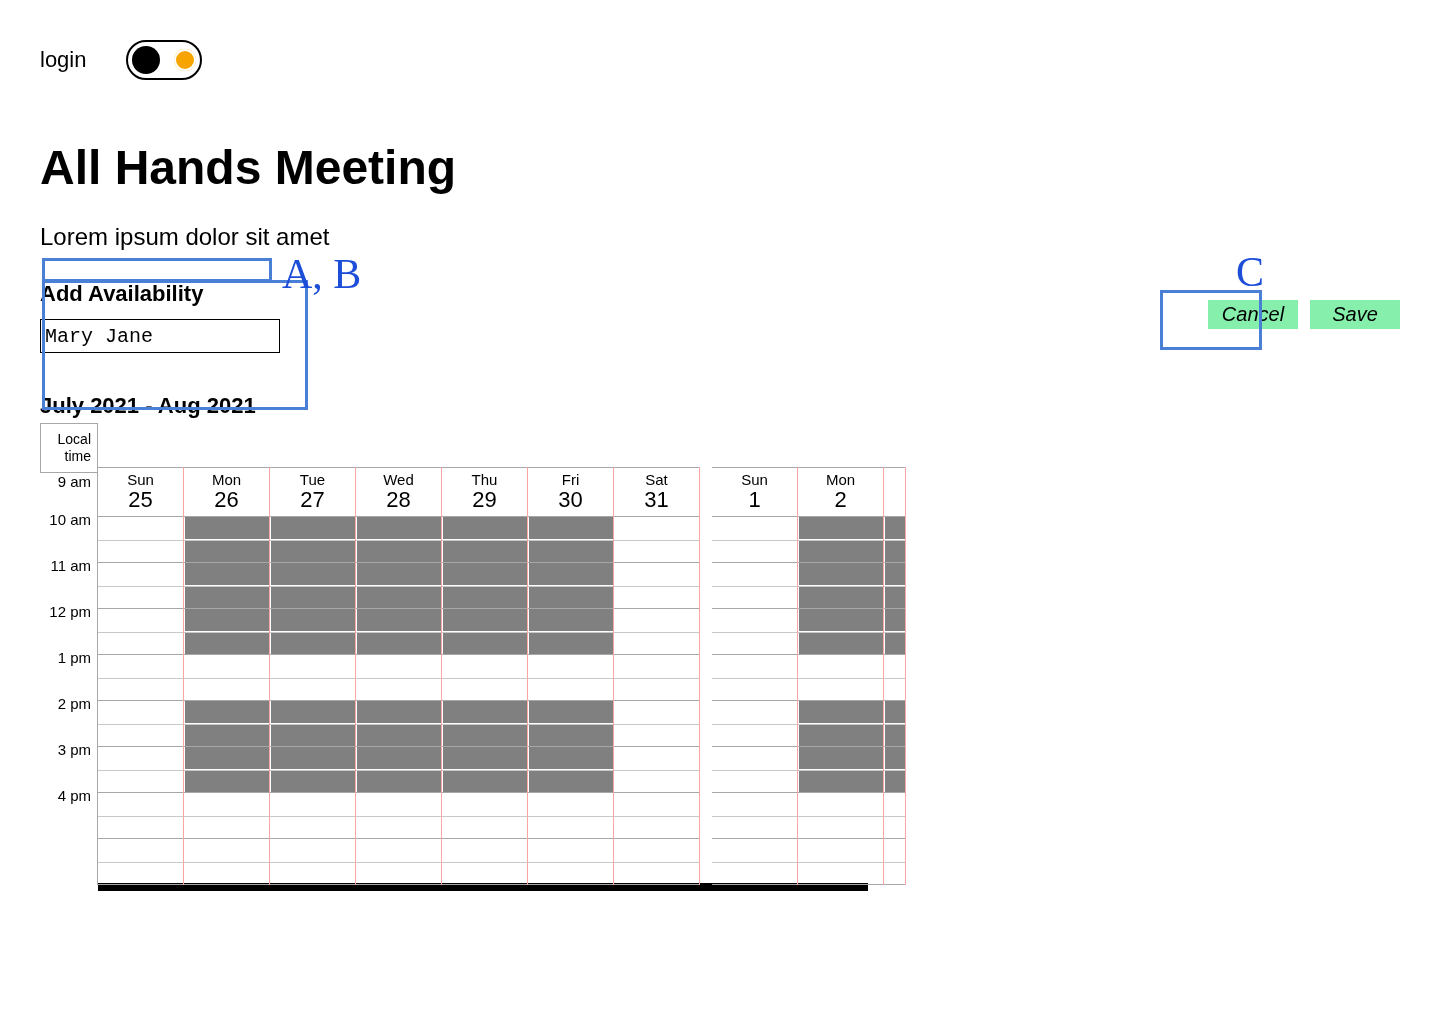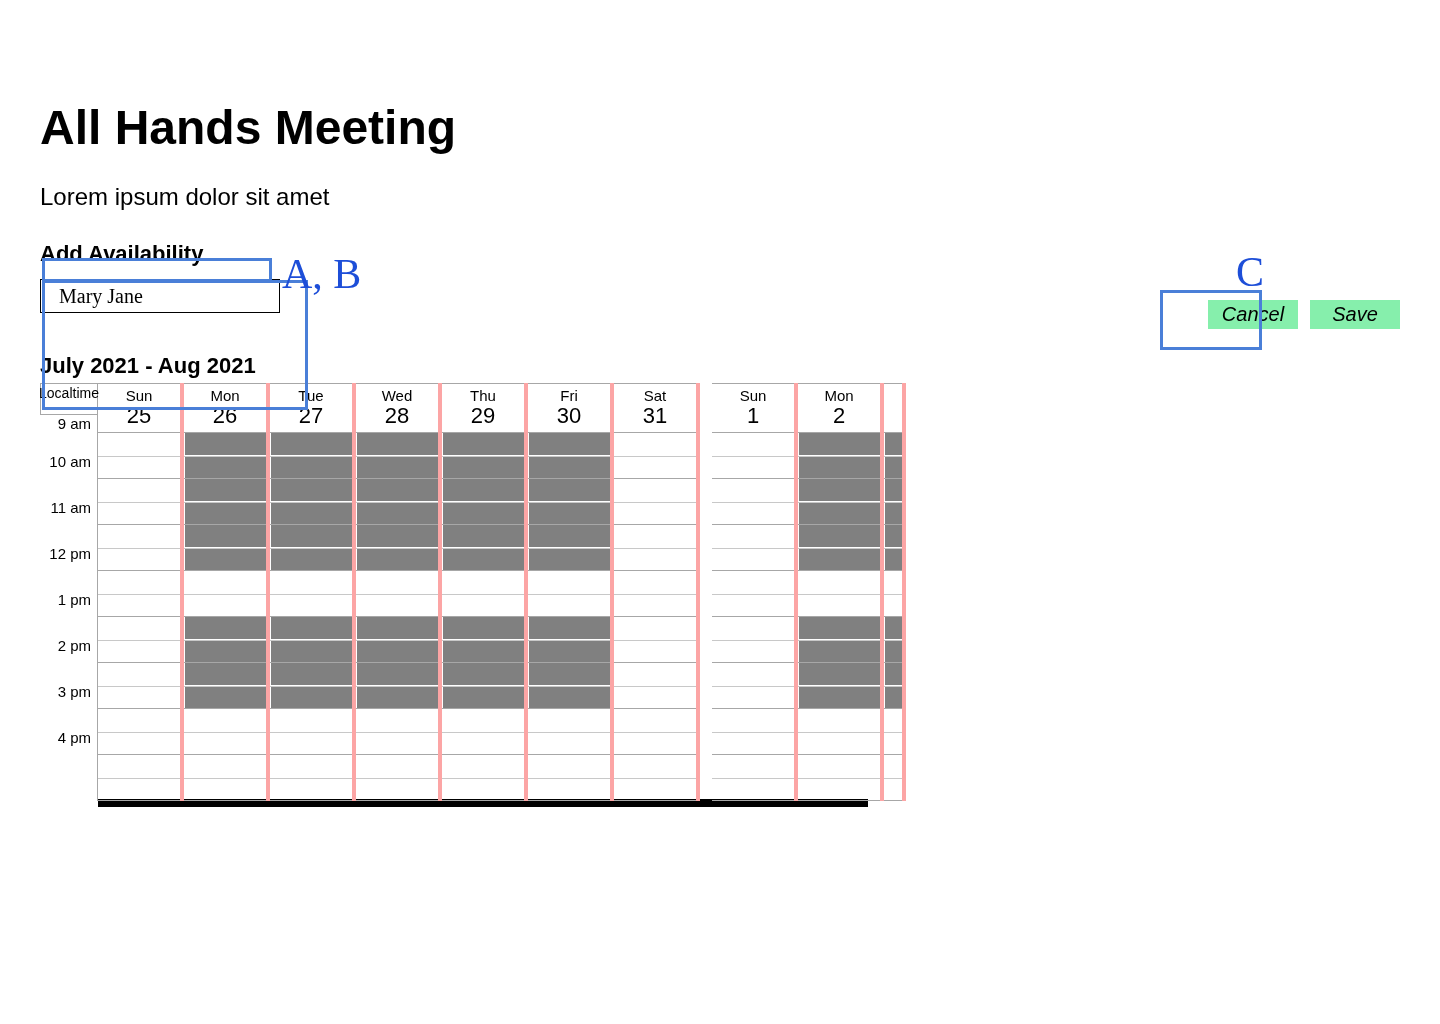--- a/index.html
+++ b/index.html
@@ -101,22 +101,22 @@
   .section-label {
     font-size: 22px;
     font-weight: 800;
     margin-bottom: 12px;
   }
   .name-input {
     width: 240px;
     height: 34px;
     border: 1px solid #000;
     font-size: 20px;
-    padding: 2px 18px;
-    font-family: Liberation Serif, serif;
+    padding: 2px 4px;
+    font-family: Liberation Mono, monospace;
     margin-bottom: 40px;
   }
   .date-range {
     font-size: 22px;
     font-weight: 800;
     margin-bottom: 4px;
   }
 
   
   .action-buttons {
@@ -141,25 +141,25 @@
     display: flex;
     position: relative;
     width: 920px;
   }
   .time-col {
     width: 58px;
     flex-shrink: 0;
     border-right: 1px solid #a7a7a7;
   }
   .tz-label {
-    height: 32px;
+    height: 50px;
     border: 1px solid #a7a7a7;
     border-right: none;
     display: flex;
-    flex-direction: row;
+    flex-direction: column;
     align-items: flex-end;
     justify-content: center;
     padding: 12px 6px;
     font-size: 14px;
     line-height: 1.2;
   }
   .time-label {
     height: 46px;
     display: flex;
     align-items: flex-start;
@@ -170,21 +170,22 @@
   }
 
   .week {
     position: relative;
     display: flex;
   }
   .week1 { flex: 0 0 auto; }
   .week2 { flex: 0 0 auto; margin-left: 12px; }
   .day-col {
     width: 86px;
-    border-right: 4px solid #fca5a5;
+    border-right: 1px solid #fca5a5;
+    margin-top: 44px;
   }
   .day-col.narrow { width: 22px; }
   .day-header {
     height: 50px;
     border-top: 1px solid #a7a7a7;
     border-bottom: 1px solid #a7a7a7;
     display: flex;
     flex-direction: column;
     align-items: center;
     justify-content: center;
@@ -242,20 +243,27 @@
     font-family: Georgia, serif;
   }
 </style>
 </head>
 <body>
 
 
 
 
 <div class="header">
+  <div class="header-right">
+    <div class="login">login</div>
+    <div class="theme-toggle">
+      <div class="toggle-dot"></div>
+      <div class="sun"></div>
+    </div>
+  </div>
 </div>
 
 
 <h1 class="page-title">All Hands Meeting</h1>
 <div class="subtitle">Lorem ipsum dolor sit amet</div>
 <div class="section-label">Add Availability</div>
 <input class="name-input" value="Mary Jane" style="">
 <div class="date-range">July 2021 - Aug  2021</div>
 
 

